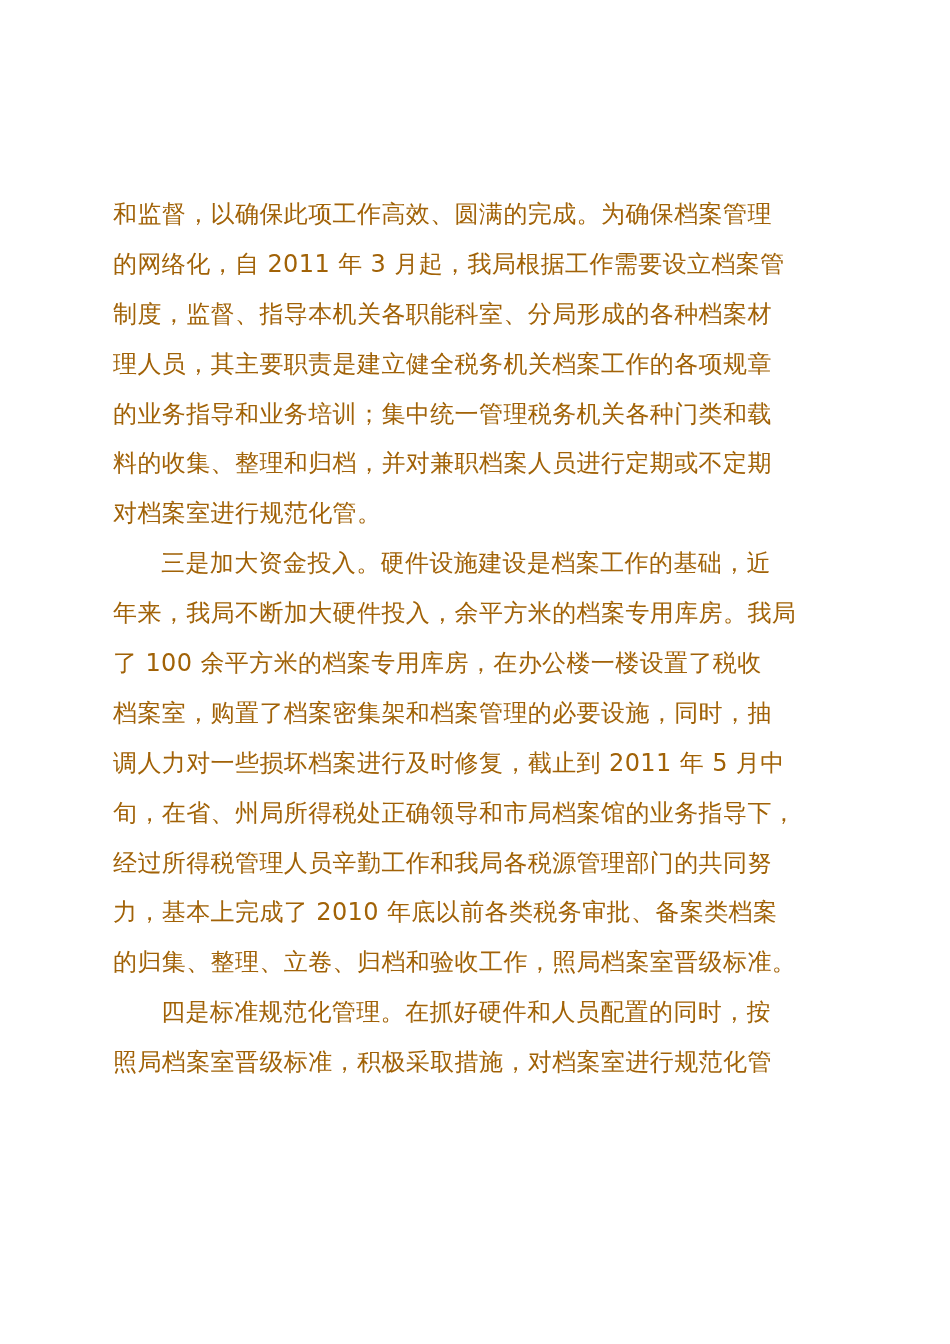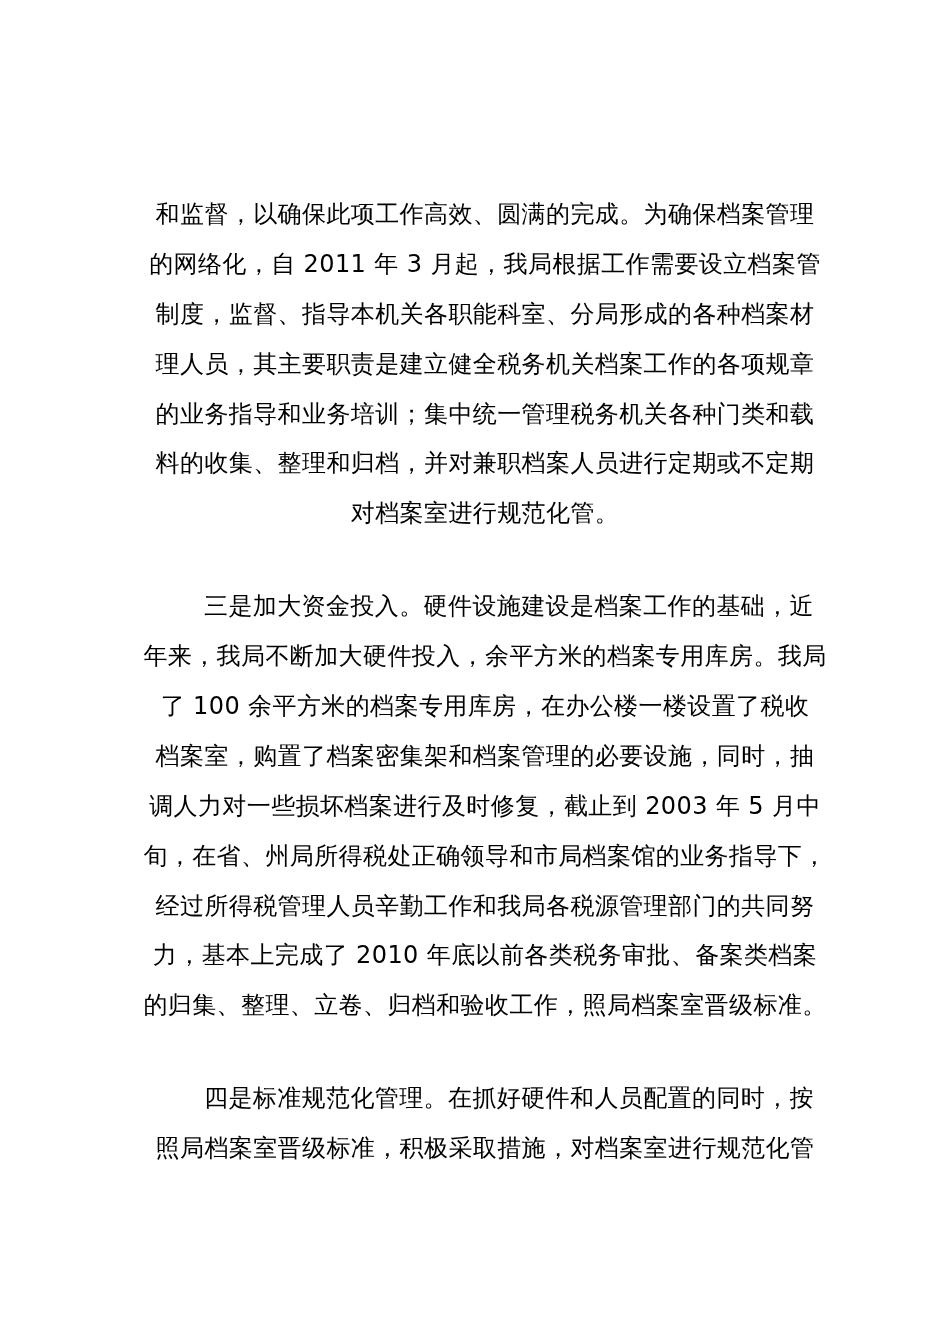--- a/index.html
+++ b/index.html
@@ -1,28 +1,28 @@
 <!DOCTYPE html>
 <html><head>
 <meta charset="utf-8">
 <style>
   html, body { margin: 0; padding: 0; background: #ffffff; }
   body { width: 950px; height: 1344px; position: relative; overflow: hidden; }
   .page {
     position: absolute; left: 0; top: 0; width: 950px; height: 1344px; background: #ffffff;
   }
   .text-block {
-    position: absolute; left: 135px; top: 194px; width: 700px;
+    position: absolute; left: 113px; top: 194px; width: 700px;
     font-family: "DejaVu Sans", sans-serif;
-    font-size: 24px; color: #000000; text-align: center;
+    font-size: 24px; color: #a16207;
   }
   .line {
     height: 49.9px; line-height: 40px; white-space: nowrap; letter-spacing: 0.4px;
   }
-  .indent { padding-left: 48px; margin-top: 43px; }
+  .indent { padding-left: 48px; }
 </style>
 </head>
 <body>
 
 <div class="page">
   <div class="text-block">
 
     <div>
       <div class="line">和监督，以确保此项工作高效、圆满的完成。为确保档案管理</div>
       <div class="line">的网络化，自 2011 年 3 月起，我局根据工作需要设立档案管</div>
@@ -31,21 +31,21 @@
       <div class="line">的业务指导和业务培训；集中统一管理税务机关各种门类和载</div>
       <div class="line">料的收集、整理和归档，并对兼职档案人员进行定期或不定期</div>
       <div class="line">对档案室进行规范化管。</div>
     </div>
 
     <div>
       <div class="line indent">三是加大资金投入。硬件设施建设是档案工作的基础，近</div>
       <div class="line">年来，我局不断加大硬件投入，余平方米的档案专用库房。我局</div>
       <div class="line">了 100 余平方米的档案专用库房，在办公楼一楼设置了税收</div>
       <div class="line">档案室，购置了档案密集架和档案管理的必要设施，同时，抽</div>
-      <div class="line">调人力对一些损坏档案进行及时修复，截止到 2003 年 5 月中</div>
+      <div class="line">调人力对一些损坏档案进行及时修复，截止到 2011 年 5 月中</div>
       <div class="line">旬，在省、州局所得税处正确领导和市局档案馆的业务指导下，</div>
       <div class="line">经过所得税管理人员辛勤工作和我局各税源管理部门的共同努</div>
       <div class="line">力，基本上完成了 2010 年底以前各类税务审批、备案类档案</div>
       <div class="line">的归集、整理、立卷、归档和验收工作，照局档案室晋级标准。</div>
     </div>
 
     <div>
       <div class="line indent">四是标准规范化管理。在抓好硬件和人员配置的同时，按</div>
       <div class="line">照局档案室晋级标准，积极采取措施，对档案室进行规范化管</div>
     </div>

